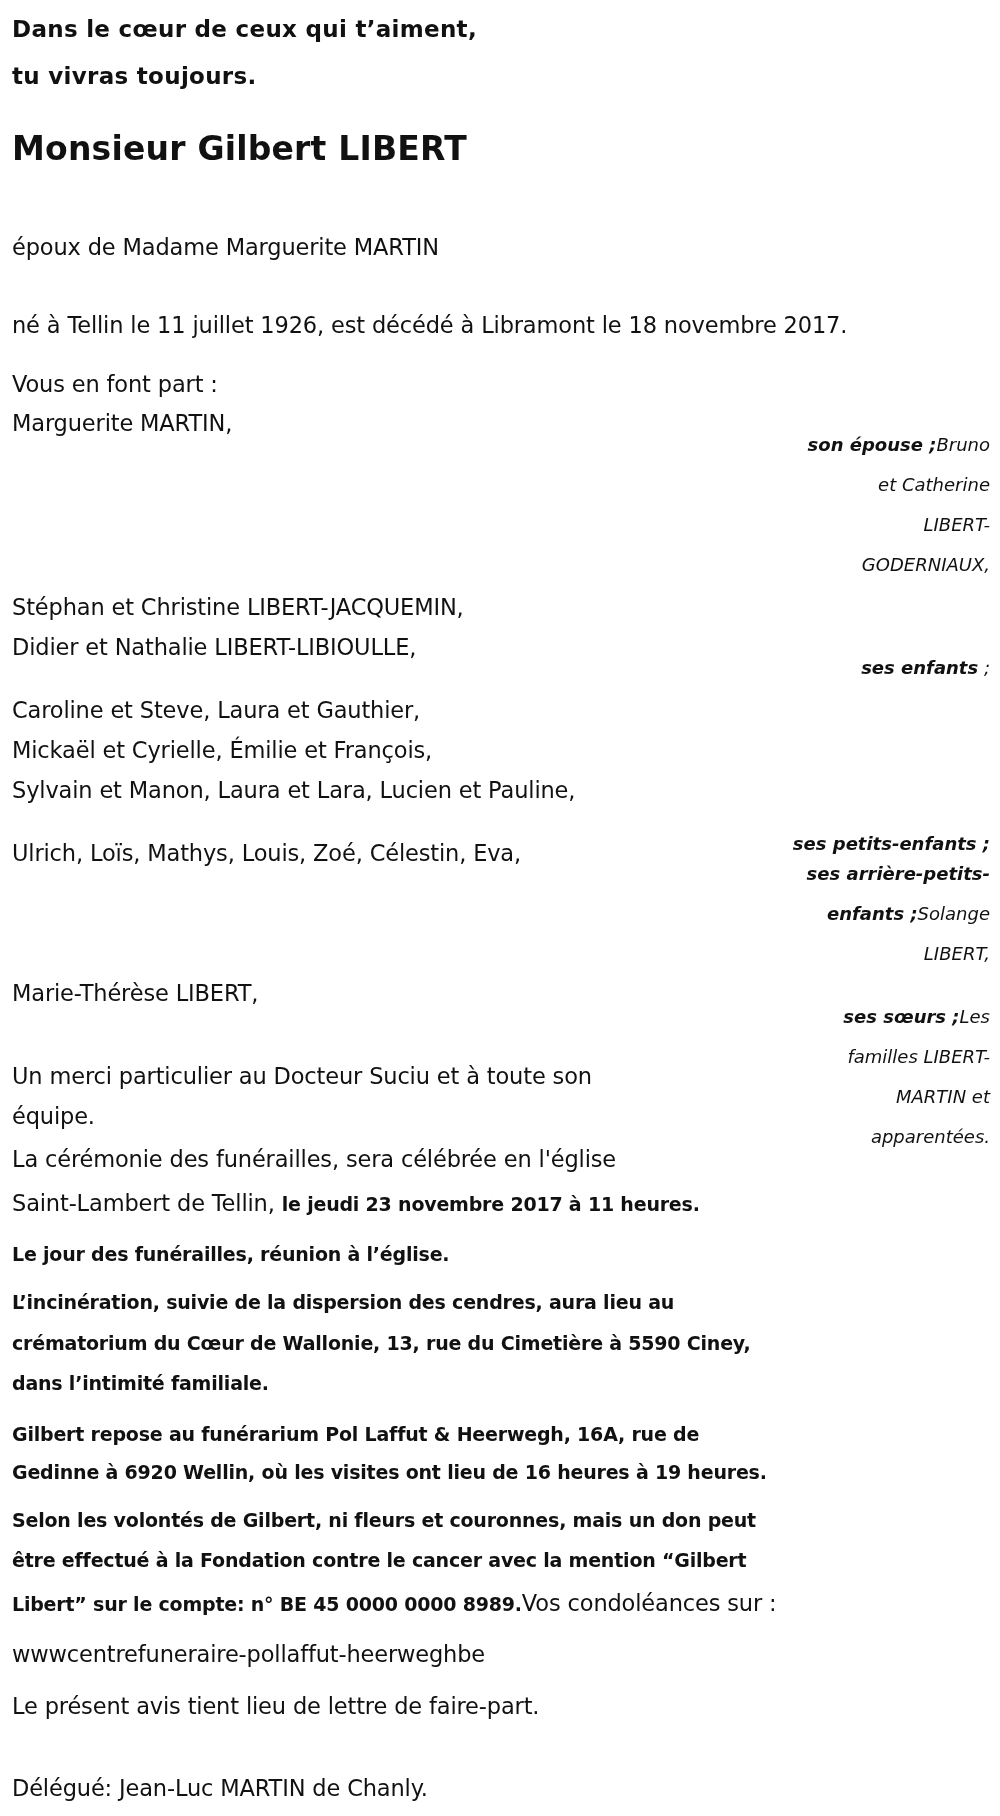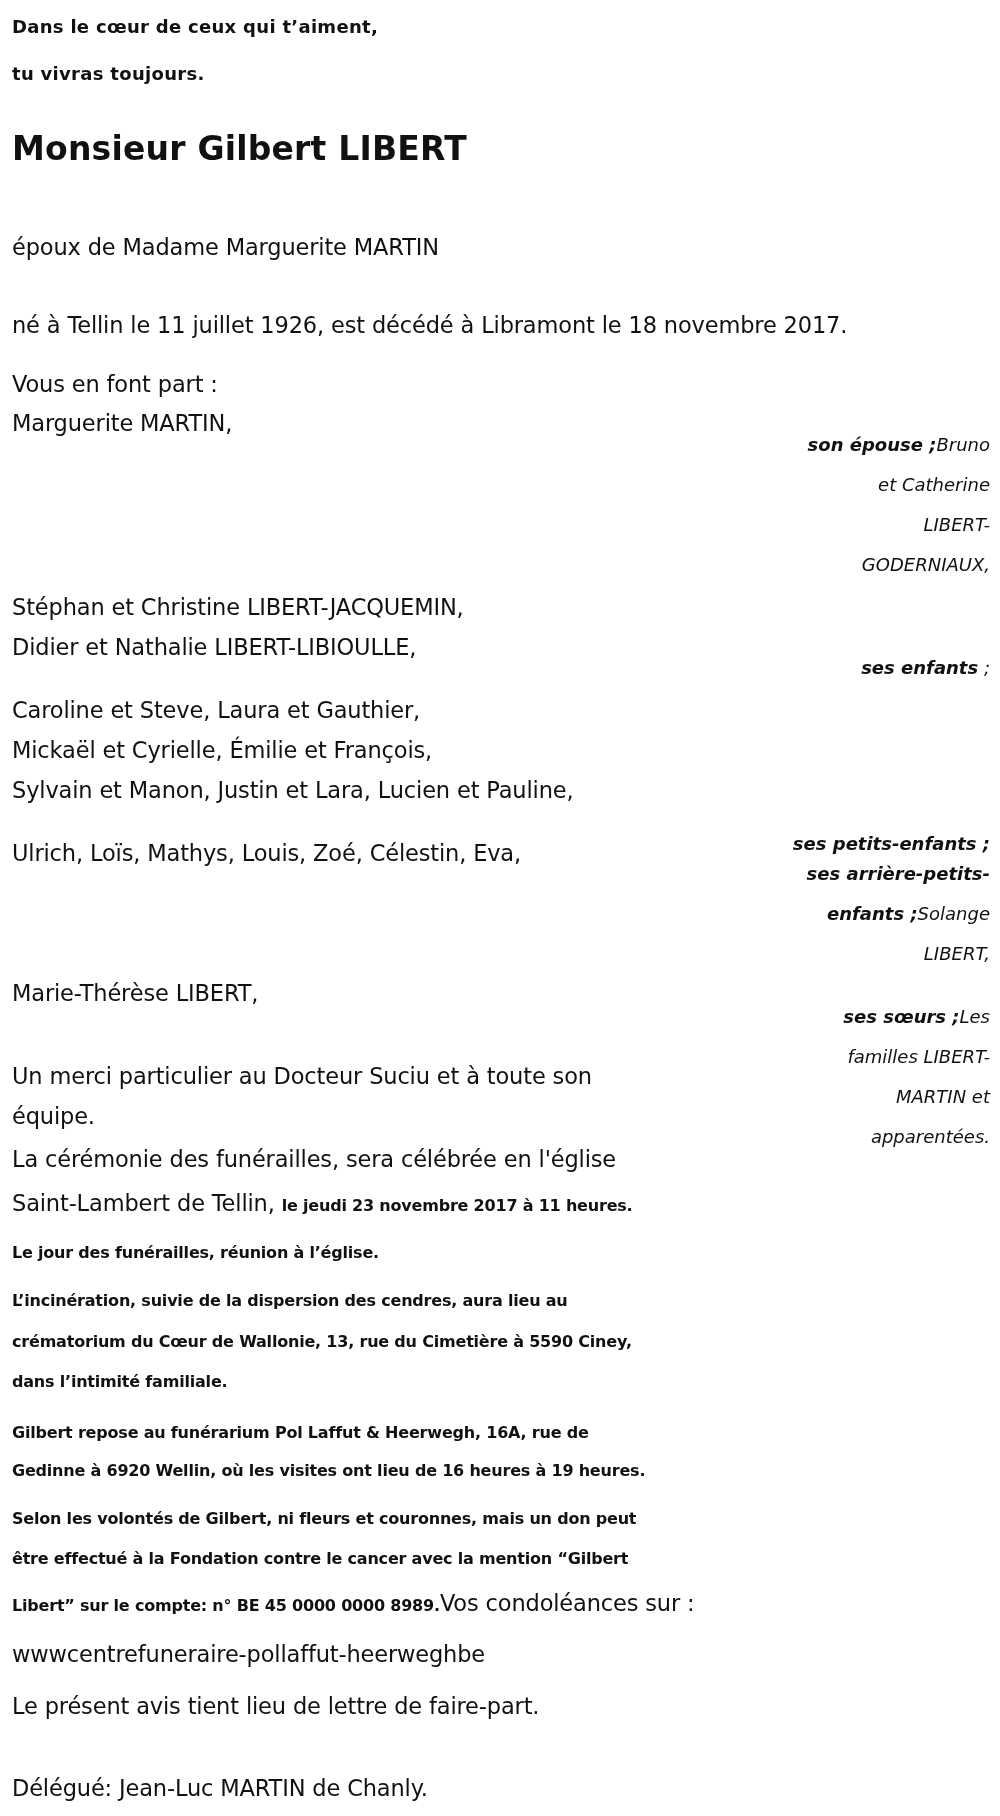--- a/index.html
+++ b/index.html
@@ -1,21 +1,21 @@
 <!DOCTYPE html>
 <html><head>
 <meta charset="utf-8">
 <style>
   html, body { margin:0; padding:0; background:#ffffff; }
   body { width:1000px; height:1816px; position:relative; overflow:hidden; color:#111111;
          font-family:"DejaVu Sans", sans-serif; }
   .ln { position:absolute; white-space:nowrap; line-height:1; }
   .reg { font-size:22.5px; font-weight:400; letter-spacing:-0.15px; }
-  .bld { font-size:16px; font-weight:700; letter-spacing:-0.2px; }
-  .hdr { font-size:18px; font-weight:700; letter-spacing:0.3px; }
+  .bld { font-size:19px; font-weight:700; letter-spacing:-0.2px; }
+  .hdr { font-size:23px; font-weight:700; letter-spacing:0.3px; }
   .ttl { font-size:33px; font-weight:700; letter-spacing:0.2px; }
   .it  { font-size:18px; font-style:italic; font-weight:400; }
   .bi  { font-weight:700; font-style:italic; }
   .rt  { right:10px; text-align:right; }
   .lf  { left:12px; }
   b { font-weight:700; }
 </style>
 </head>
 <body>
 
@@ -26,21 +26,21 @@
 
 <div class="ln reg lf" style="top:236px;">époux de Madame Marguerite MARTIN</div>
 <div class="ln reg lf" style="top:314px;">né à Tellin le 11 juillet 1926, est décédé à Libramont le 18 novembre 2017.</div>
 <div class="ln reg lf" style="top:364px;margin-top:9px;">Vous en font part :</div>
 
 <div class="ln reg lf" style="top:412px;">Marguerite MARTIN,</div>
 <div class="ln reg lf" style="top:596px;">Stéphan et Christine LIBERT-JACQUEMIN,</div>
 <div class="ln reg lf" style="top:636px;">Didier et Nathalie LIBERT-LIBIOULLE,</div>
 <div class="ln reg lf" style="top:699px;">Caroline et Steve, Laura et Gauthier,</div>
 <div class="ln reg lf" style="top:739px;">Mickaël et Cyrielle, Émilie et François,</div>
-<div class="ln reg lf" style="top:779px;">Sylvain et Manon, Justin et Lara, Lucien et Pauline,</div>
+<div class="ln reg lf" style="top:779px;">Sylvain et Manon, Laura et Lara, Lucien et Pauline,</div>
 <div class="ln reg lf" style="top:842px;">Ulrich, Loïs, Mathys, Louis, Zoé, Célestin, Eva,</div>
 <div class="ln reg lf" style="top:982px;">Marie-Thérèse LIBERT,</div>
 
 <div class="ln it rt" style="top:436px;">
   <span class="bi">son épouse ;</span><span>Bruno</span>
 </div>
 <div class="ln it rt" style="top:476px;">et Catherine</div>
 <div class="ln it rt" style="top:516px;">LIBERT-</div>
 <div class="ln it rt" style="top:556px;">GODERNIAUX,</div>
 

